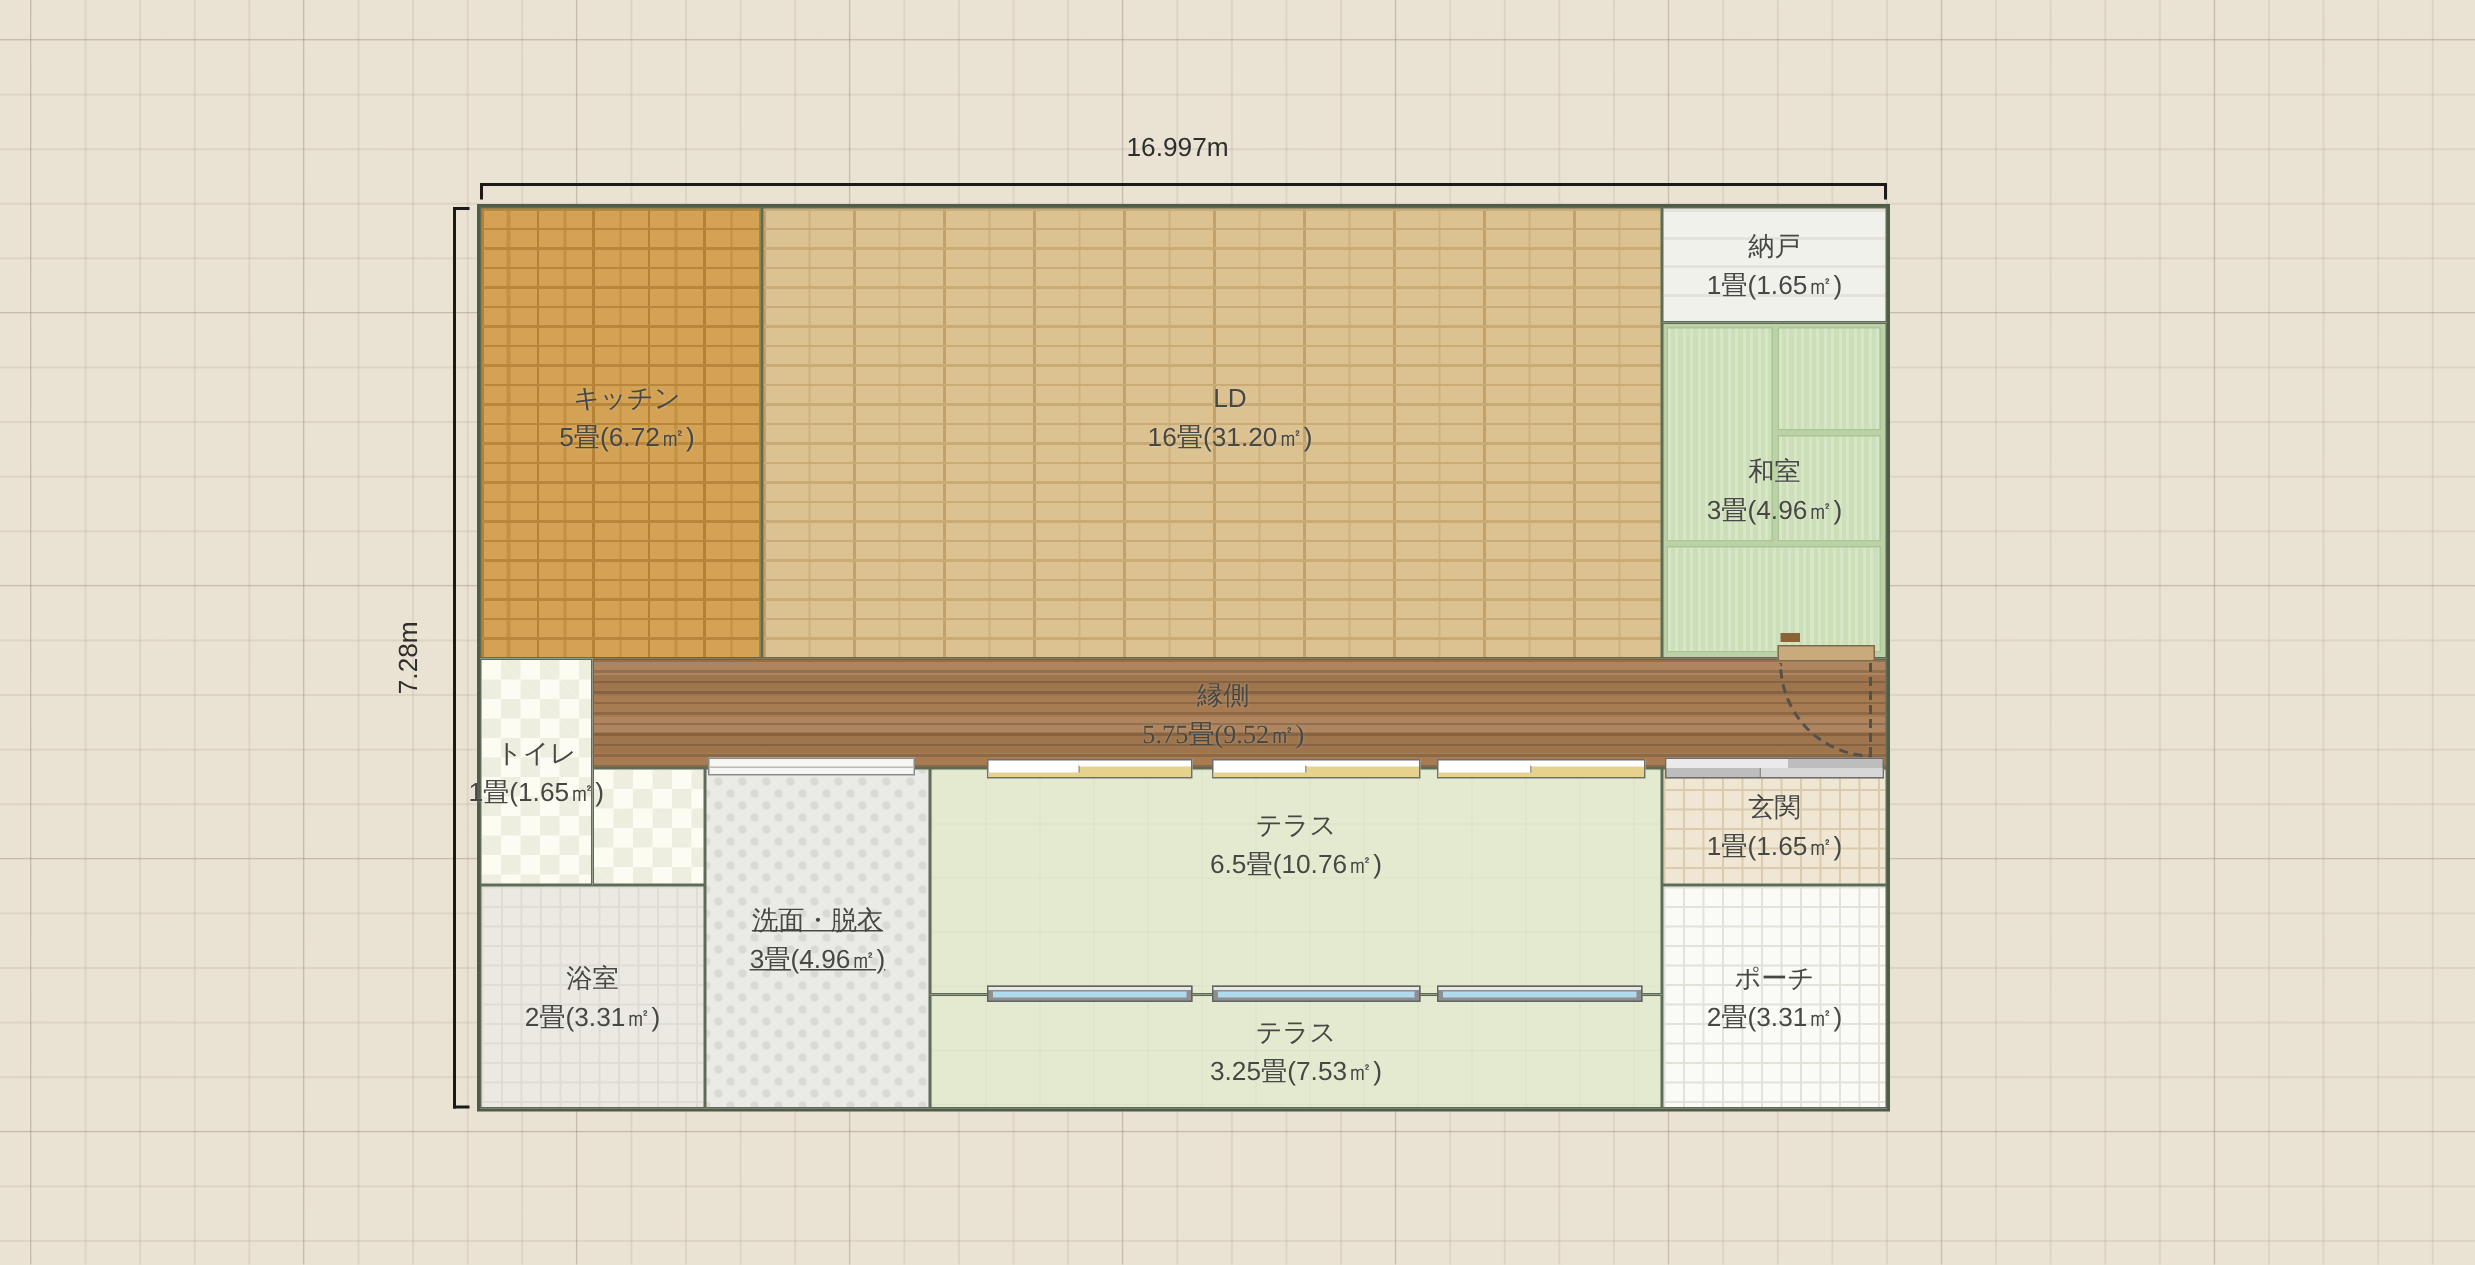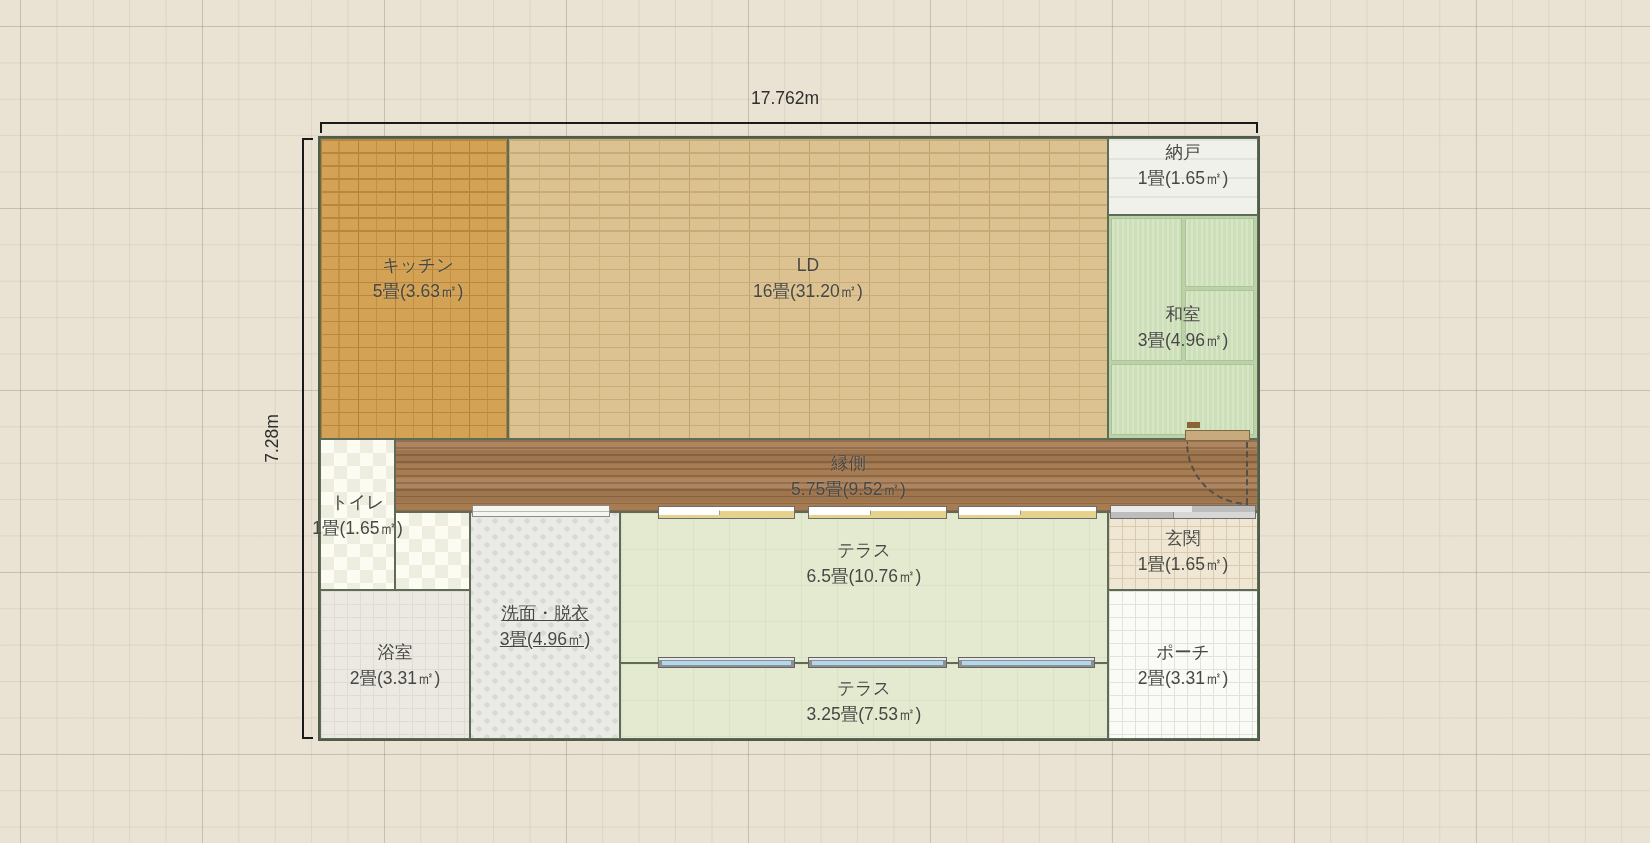--- a/index.html
+++ b/index.html
@@ -198,35 +198,35 @@
       <div class="glass"></div>
     </div>
 
   <div class="door-leaf" style="left:1185px;top:430px;width:65px;height:11px;"></div>
   <div class="door-handle" style="left:1187px;top:422px;width:13px;height:6px;"></div>
   <div class="door-arc" style="left:1186px;top:442px;width:62px;height:63px;"></div>
   <div class="door-chord" style="left:1246px;top:442px;width:2px;height:62px;"></div>
 
   <div class="rlabel shift-up-11" style="left:320px;top:138px;width:196px;height:301px;">
     <span>キッチン</span>
-    <span>5畳(3.63㎡)</span>
-  </div>
-  <div class="rlabel shift-up-11" style="left:508px;top:138px;width:600px;height:301px;">
+    <span>5畳(6.72㎡)</span>
+  </div>
+  <div class="rlabel shift-up-11" style="left:508px;top:138px;width:600px;height:301px;padding-left:12px;">
     <span>LD</span>
     <span>16畳(31.20㎡)</span>
   </div>
-  <div class="rlabel" style="left:1108px;top:126px;width:150px;height:77px;align-items:center;">
+  <div class="rlabel" style="left:1108px;top:138px;width:150px;height:77px;align-items:center;">
     <span>納戸</span>
     <span>1畳(1.65㎡)</span>
   </div>
   <div class="rlabel" style="left:1108px;top:215px;width:150px;height:224px;">
     <span>和室</span>
     <span>3畳(4.96㎡)</span>
   </div>
-  <div class="rlabel" style="left:417px;top:439px;width:863px;height:73px;">
+  <div class="rlabel" style="left:384px;top:439px;width:863px;height:73px;font-family:Liberation Serif, serif;">
     <span>縁側</span>
     <span>5.75畳(9.52㎡)</span>
   </div>
   <div class="rlabel" style="left:320px;top:439px;width:75px;height:151px;">
     <span>トイレ</span>
     <span>1畳(1.65㎡)</span>
   </div>
   <div class="rlabel" style="left:320px;top:590px;width:150px;height:149px;">
     <span>浴室</span>
     <span>2畳(3.31㎡)</span>
@@ -248,20 +248,20 @@
     <span>1畳(1.65㎡)</span>
   </div>
   <div class="rlabel" style="left:1108px;top:590px;width:150px;height:149px;">
     <span>ポーチ</span>
     <span>2畳(3.31㎡)</span>
   </div>
 
   <div class="dim-line-h" style="left:320px;top:122px;width:938px;"></div>
   <div class="dim-tick" style="left:320px;top:122px;width:2px;height:11px;"></div>
   <div class="dim-tick" style="left:1256px;top:122px;width:2px;height:11px;"></div>
-  <div class="dim-label" style="left:751px;top:88px;">17.762m</div>
+  <div class="dim-label" style="left:751px;top:88px;">16.997m</div>
 
   <div class="dim-line-v" style="left:302px;top:138px;height:601px;"></div>
   <div class="dim-tick" style="left:302px;top:138px;width:11px;height:2px;"></div>
   <div class="dim-tick" style="left:302px;top:737px;width:11px;height:2px;"></div>
   <div class="dim-label rot" style="left:248px;top:428px;">7.28m</div>
 
 </div>
 
 </body></html>

